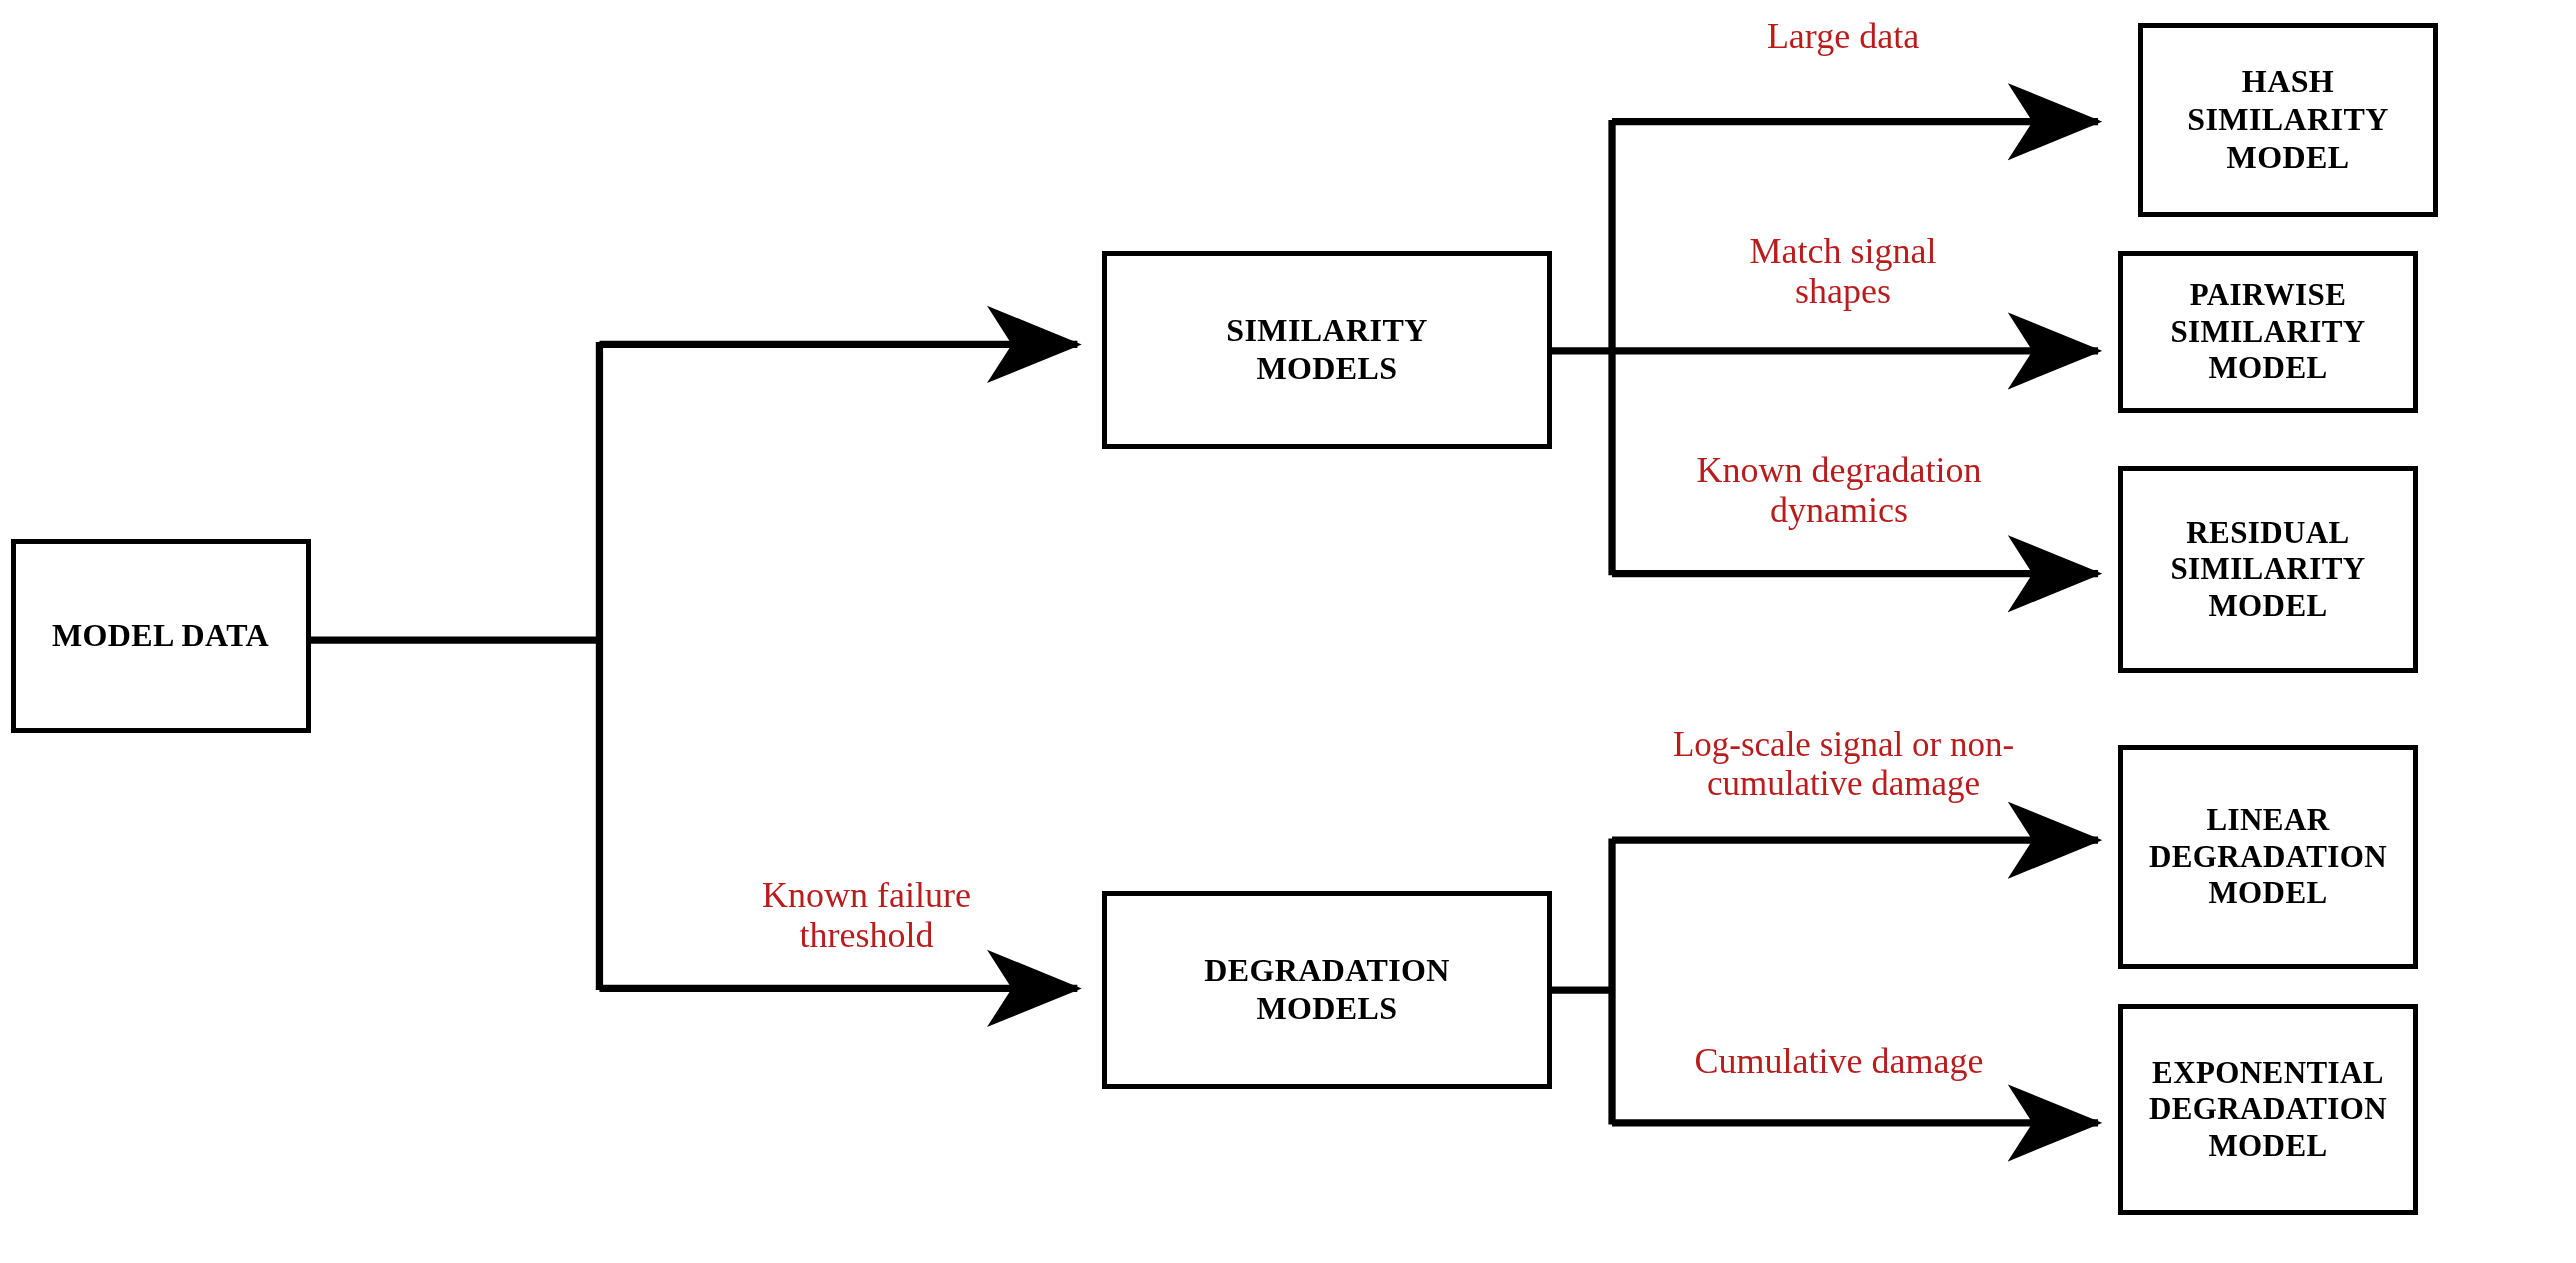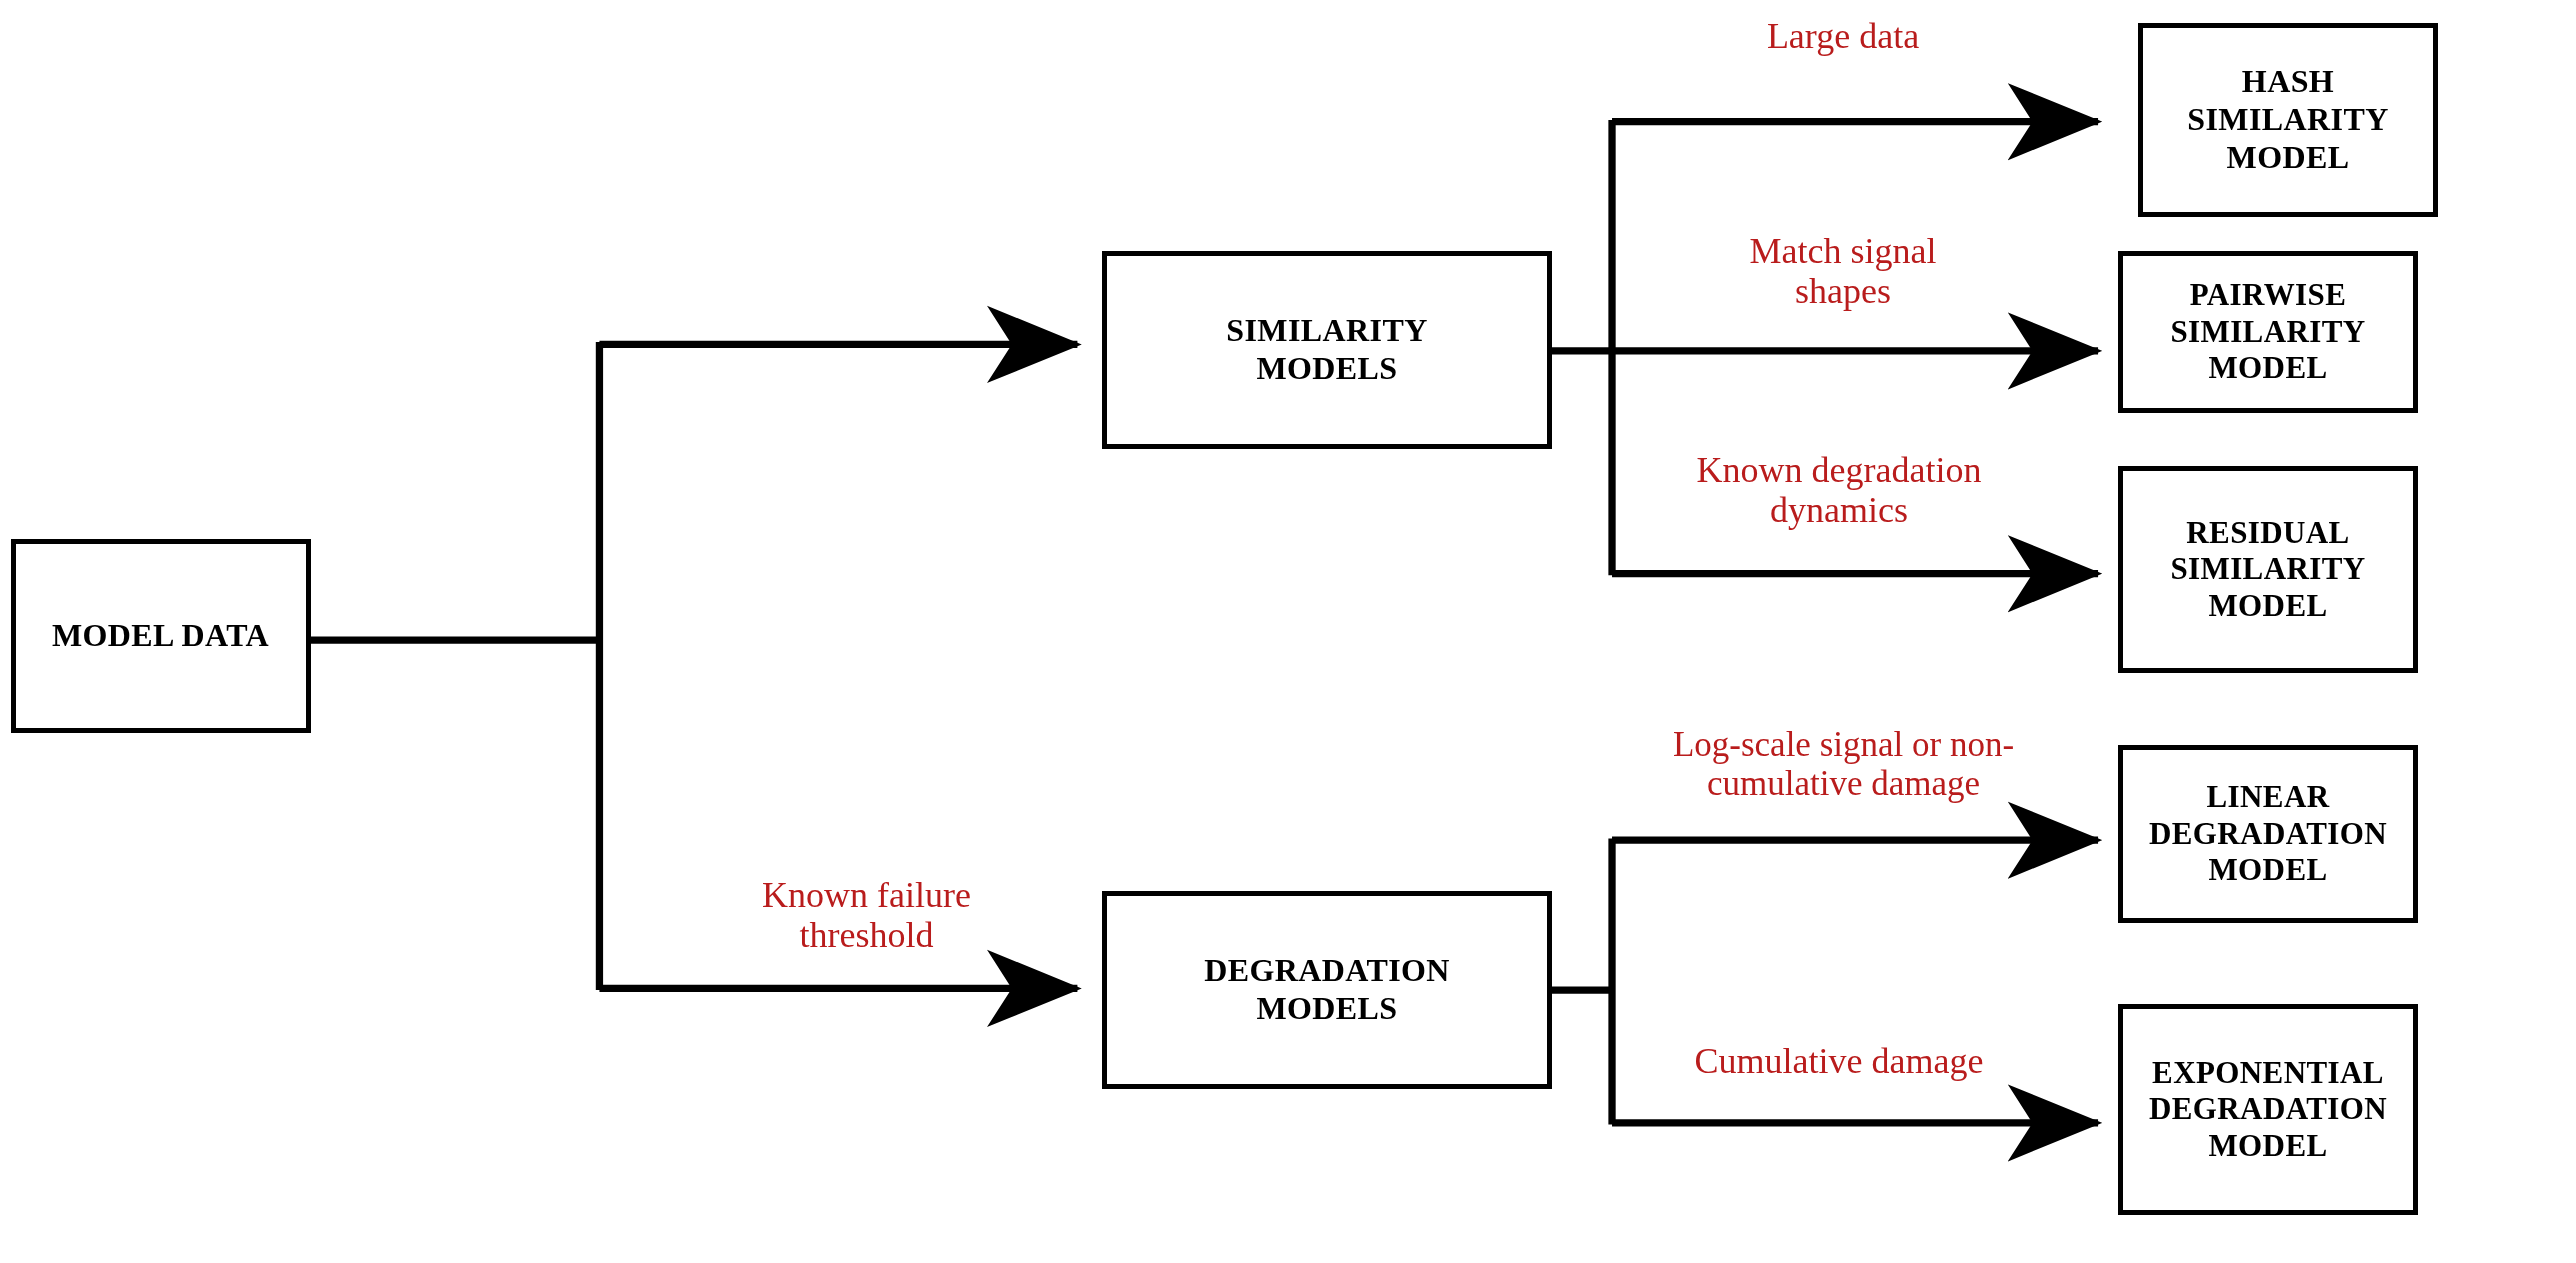--- a/index.html
+++ b/index.html
@@ -116,21 +116,21 @@
 SIMILARITY
 MODEL</span>
   </div>
 
   <div class="node" style="left:2118px; top:466px; width:300px; height:207px; font-size:31px;">
     <span style="white-space: pre-line;">RESIDUAL
 SIMILARITY
 MODEL</span>
   </div>
 
-  <div class="node" style="left:2118px; top:745px; width:300px; height:178px; font-size:31px;">
+  <div class="node" style="left:2118px; top:745px; width:300px; height:224px; font-size:31px;">
     <span style="white-space: pre-line;">LINEAR
 DEGRADATION
 MODEL</span>
   </div>
 
   <div class="node" style="left:2118px; top:1004px; width:300px; height:211px; font-size:31px;">
     <span style="white-space: pre-line;">EXPONENTIAL
 DEGRADATION
 MODEL</span>
   </div>

